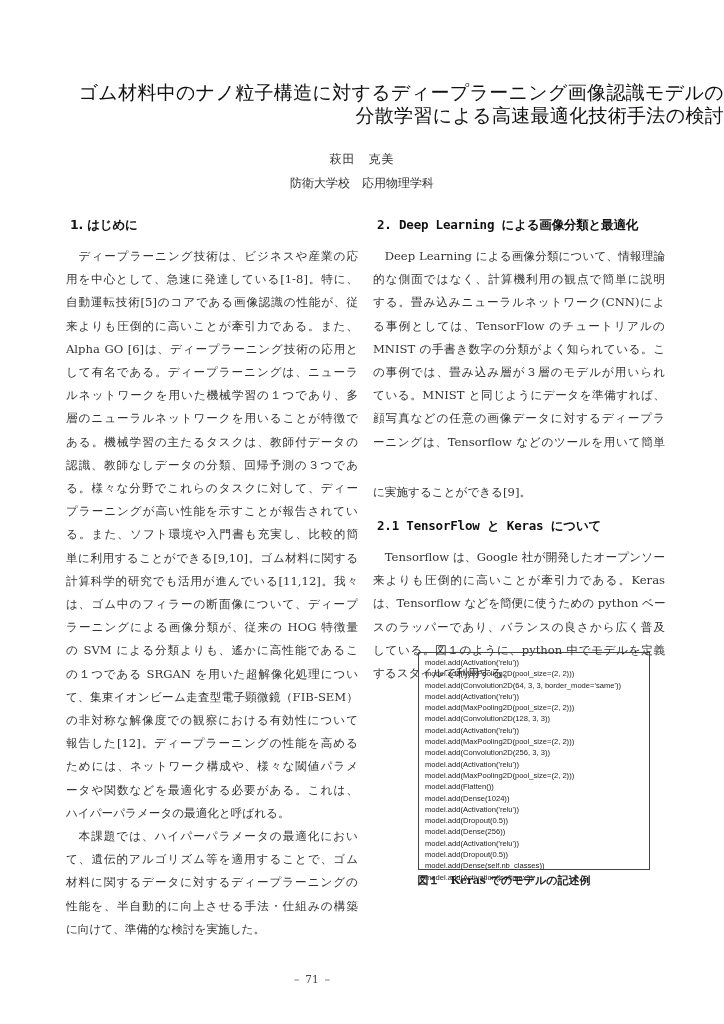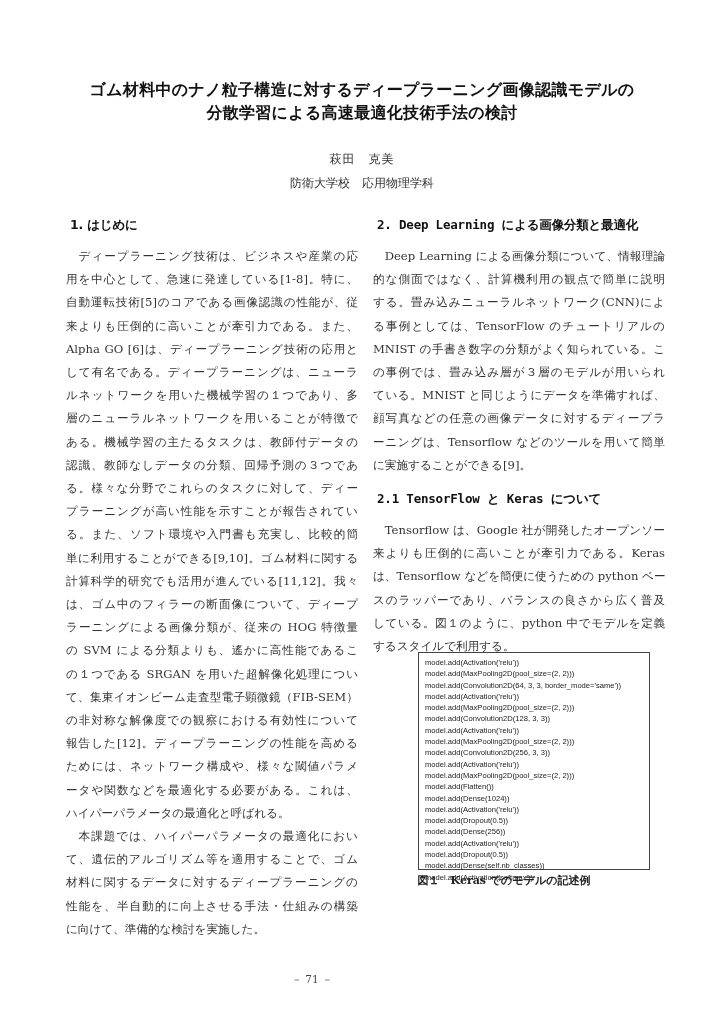--- a/index.html
+++ b/index.html
@@ -1,20 +1,20 @@
 <!DOCTYPE html>
 <html><head>
 <meta charset="utf-8">
 <style>
   html, body { margin:0; padding:0; background:#ffffff; }
   body { width:724px; height:1024px; position:relative; overflow:hidden;
          font-family:"DejaVu Serif","Liberation Serif",serif; color:#222; }
-  .title { position:absolute; left:0; width:724px; text-align:center;
-           font-family:"DejaVu Sans","Liberation Sans",sans-serif; font-weight:bold;
-           font-size:16px; color:#111; letter-spacing:0.3px; }
+  .title { position:absolute; left:0; width:724px; text-align:right;
+           font-family:"DejaVu Sans","Liberation Sans",sans-serif; font-weight:normal;
+           font-size:19px; color:#111; letter-spacing:0.3px; }
   #title1 { top:80px; }
   #title2 { top:103px; }
   .meta { position:absolute; left:0; width:724px; text-align:center; font-size:12px; color:#333; }
   #author { top:151px; letter-spacing:1px; }
   #affil { top:175px; }
   .col { position:absolute; width:292px; }
   #col-left { left:66px; top:213px; }
   #col-right { left:373px; top:213px; }
   h2 { margin:4px; font-family:"DejaVu Sans Mono","Liberation Mono",monospace; font-weight:bold;
        font-size:12.5px; color:#111; height:24px; line-height:16px; letter-spacing:-0.2px; }
@@ -83,21 +83,21 @@
   <p>
       <span class="ln">　Deep Learning による画像分類について、情報理論</span>
       <span class="ln">的な側面ではなく、計算機利用の観点で簡単に説明</span>
       <span class="ln">する。畳み込みニューラルネットワーク(CNN)によ</span>
       <span class="ln">る事例としては、TensorFlow のチュートリアルの</span>
       <span class="ln">MNIST の手書き数字の分類がよく知られている。こ</span>
       <span class="ln">の事例では、畳み込み層が３層のモデルが用いられ</span>
       <span class="ln">ている。MNIST と同じようにデータを準備すれば、</span>
       <span class="ln">顔写真などの任意の画像データに対するディープラ</span>
       <span class="ln">ーニングは、Tensorflow などのツールを用いて簡単</span>
-      <span class="ln" style="text-align-last: left;">に実施することができる[9]。</span>
+      <span class="ln" style="text-align-last: left; margin-top: 27px;">に実施することができる[9]。</span>
     </p>
   <h2 id="sec21"><span>2.1 TensorFlow</span> <span class="jp">と</span> <span>Keras</span> <span class="jp">について</span></h2>
   <p>
       <span class="ln">　Tensorflow は、Google 社が開発したオープンソー</span>
       <span class="ln">来よりも圧倒的に高いことが牽引力である。Keras</span>
       <span class="ln">は、Tensorflow などを簡便に使うための python ベー</span>
       <span class="ln">スのラッパーであり、バランスの良さから広く普及</span>
       <span class="ln">している。図１のように、python 中でモデルを定義</span>
       <span class="ln" style="text-align-last: left;">するスタイルで利用する。</span>
     </p>

